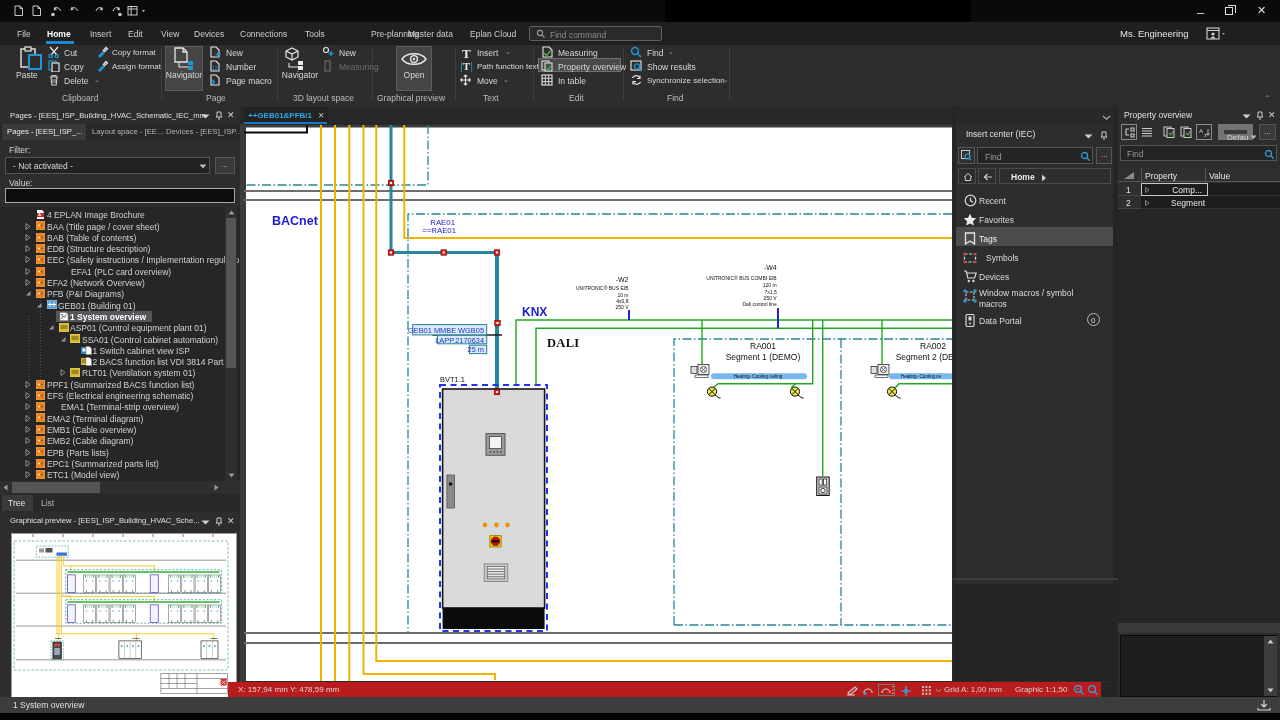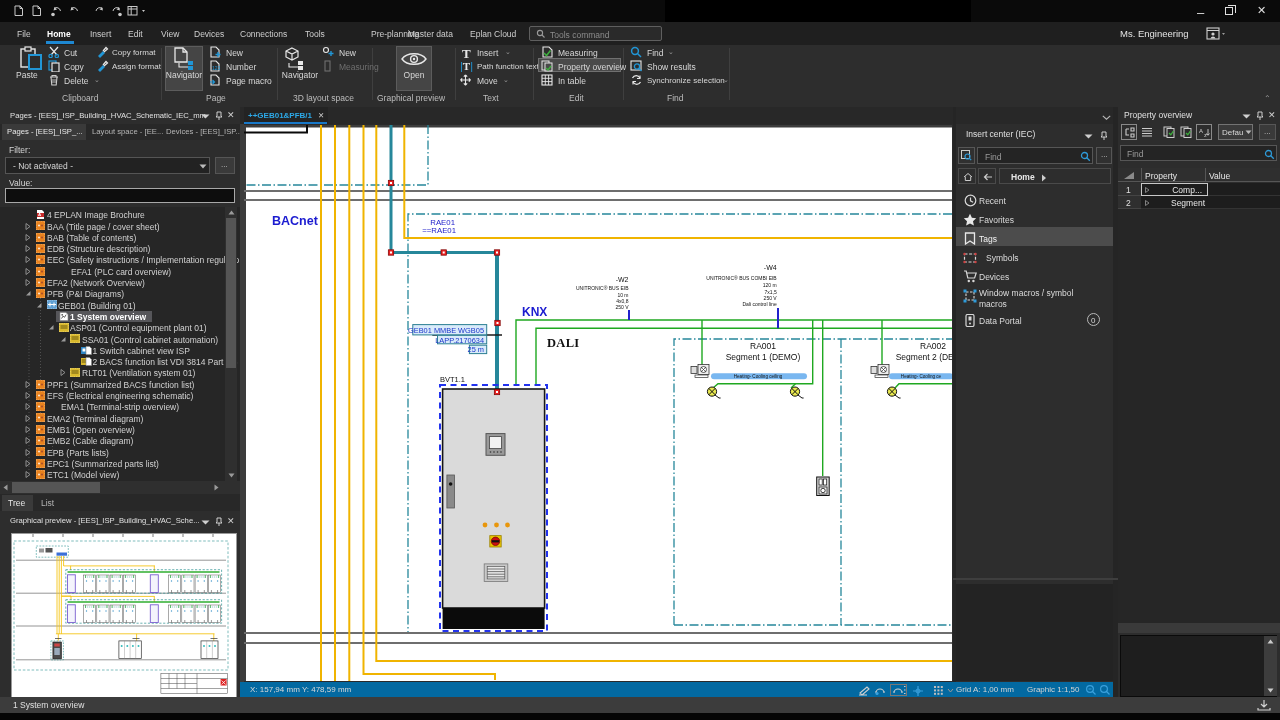--- a/index.html
+++ b/index.html
@@ -48,21 +48,21 @@
   <div class="tx" style="left:240px;top:7px;">Connections</div>
   <div class="tx" style="left:305px;top:7px;">Tools</div>
   <div class="tx" style="left:343px;top:7px;padding-left:28px;">Pre-planning</div>
   <div class="tx" style="left:408px;top:7px;">Master data</div>
   <div class="tx" style="left:470px;top:7px;">Eplan Cloud</div>
   <div class="ab" style="left:529px;top:4px;width:133px;height:15px;background:#2a2a2a;border:1px solid #5f5f5f;border-radius:2px;">
     <svg class="ab" style="left:6px;top:2px;" width="10" height="10" viewBox="0 0 10 10">
         <circle cx="4" cy="4" r="2.6" fill="none" stroke="#9a9a9a" stroke-width="1.1"></circle>
         <path d="M6,6 l2.5,2.5" stroke="#9a9a9a" stroke-width="1.1"></path>
       </svg>
-    <div class="tx" style="left:20px;top:3px;color:#8b8b8b;">Tools command</div>
+    <div class="tx" style="left:20px;top:3px;color:#8b8b8b;">Find command</div>
   </div>
   <div class="tx" style="left:1120px;top:6px;color:#e4e4e4;font-size:9.5px;">Ms. Engineering</div>
   <svg class="ab" style="left:1206px;top:5px;" width="20" height="14" viewBox="0 0 20 14">
     <rect x="1" y="1" width="12" height="11" fill="none" stroke="#d0d0d0" stroke-width="1.1"></rect>
     <path d="M1,3.5 h12" stroke="#d0d0d0" stroke-width="1"></path>
     <circle cx="7" cy="7" r="1.6" fill="#d0d0d0"></circle>
     <path d="M4.5,11.5 a2.6,2.6 0 0 1 5,0" fill="#d0d0d0"></path>
     <path d="M16,6 l3,0 -1.5,2 z" fill="#9a9a9a"></path>
   </svg>
 </div>
@@ -416,21 +416,21 @@
       </svg>
 <div class="tx" style="left:47px;top:306.59999999999997px;color:#d2d2d2;">EMA2 (Terminal diagram)</div>
 <svg class="ab" style="left:25px;top:318.90000000000003px;" width="6" height="7" viewBox="0 0 6 7">
         <path d="M1,0.5 l4,3 -4,3 z" fill="none" stroke="#9a9a9a" stroke-width="0.9"></path>
       </svg>
 <svg class="ab" style="left:36px;top:317.70000000000005px;" width="9" height="9" viewBox="0 0 9 9">
         <rect x="0" y="0" width="9" height="9" fill="#e8821e" stroke="#f5c790" stroke-width="0.8" stroke-dasharray="1.4 1"></rect>
         <circle cx="3" cy="4.5" r="1" fill="#fff" opacity="0.85"></circle>
         <circle cx="6" cy="4.5" r="1" fill="#833" opacity="0.7"></circle>
       </svg>
-<div class="tx" style="left:47px;top:317.90000000000003px;color:#d2d2d2;">EMB1 (Open overview)</div>
+<div class="tx" style="left:47px;top:317.90000000000003px;color:#d2d2d2;">EMB1 (Cable overview)</div>
 <svg class="ab" style="left:25px;top:330.2px;" width="6" height="7" viewBox="0 0 6 7">
         <path d="M1,0.5 l4,3 -4,3 z" fill="none" stroke="#9a9a9a" stroke-width="0.9"></path>
       </svg>
 <svg class="ab" style="left:36px;top:329.0px;" width="9" height="9" viewBox="0 0 9 9">
         <rect x="0" y="0" width="9" height="9" fill="#e8821e" stroke="#f5c790" stroke-width="0.8" stroke-dasharray="1.4 1"></rect>
         <circle cx="3" cy="4.5" r="1" fill="#fff" opacity="0.85"></circle>
         <circle cx="6" cy="4.5" r="1" fill="#833" opacity="0.7"></circle>
       </svg>
 <div class="tx" style="left:47px;top:329.2px;color:#d2d2d2;">EMB2 (Cable diagram)</div>
 <svg class="ab" style="left:25px;top:341.5px;" width="6" height="7" viewBox="0 0 6 7">
@@ -806,21 +806,21 @@
       <text x="532.7" y="175" font-size="5" fill="#111" text-anchor="end">250 V</text>
       <text x="532.7" y="181" font-size="5" fill="#111" text-anchor="end">Dali control line</text>
       <text x="519" y="224" font-size="8.5" fill="#111" text-anchor="middle">RA001</text>
       <text x="519" y="234.5" font-size="8.5" fill="#111" text-anchor="middle">Segment 1 (DEMO)</text>
       <text x="689" y="224" font-size="8.5" fill="#111" text-anchor="middle">RA002</text>
       <text x="689" y="234.5" font-size="8.5" fill="#111" text-anchor="middle">Segment 2 (DEMO)</text>
     </g>
   </svg>
 </div>
 
-<div class="ab" id="statusbar1" style="left:240px;top:682px;width:873px;height:15px;background:#0369a1;">
+<div class="ab" id="statusbar1" style="left:228px;top:682px;width:873px;height:15px;background:#b91c1c;">
   <div class="tx" style="left:10px;top:3px;color:#d8d8d8;font-size:8px;">X: 157,94 mm Y: 478,59 mm</div>
   <svg class="ab" style="left:618px;top:2px;" width="96" height="12" viewBox="0 0 96 12">
     <g stroke="#cfcfcf" stroke-width="1.1" fill="none">
       <path d="M2,9 l7,-6 2,2 -7,6 z M1,11 h8"></path>
       <path d="M18,9 a4,4 0 1 1 8,0 M18,9 v-2 M26,9 v-2"></path>
       <path d="M36,9 a4,4 0 1 1 8,0 M36,9 v-2 M44,9 v-2"></path>
     </g>
     <circle cx="19" cy="9.5" r="1.6" fill="#3aa0dc"></circle>
     <path d="M46,9.5 h1.5 M46,6 h1.5 M46,2.5 h1.5" stroke="#cfcfcf" stroke-width="1.2"></path>
     <rect x="32.5" y="0.5" width="16" height="11" fill="none" stroke="#777" stroke-width="1"></rect>
@@ -983,21 +983,21 @@
       <rect x="4" y="2.5" width="7" height="9" fill="#2d2d2d" stroke="#ccc" stroke-width="1"></rect>
       <path d="M6,7 l1.8,1.8 2.6,-3.6" stroke="#3fae3f" stroke-width="1.3" fill="none"></path>
     </svg>
   <div class="ab" style="left:78px;top:17px;width:16px;height:16px;border:1px solid #8a8a8a;">
     <svg class="ab" style="left:2px;top:2px;" width="11" height="11" viewBox="0 0 11 11">
         <text x="0" y="6" font-size="6" fill="#ccc" font-family="Liberation Sans">A</text>
         <text x="5" y="10" font-size="6" fill="#ccc" font-family="Liberation Sans">z</text>
         <path d="M9,2 v6 M7.5,6.5 l1.5,1.8 1.5,-1.8" fill="none" stroke="#ccc" stroke-width="0.9"></path>
       </svg>
   </div>
-  <div class="ab" style="left:100px;top:17px;width:35px;height:16px;background:#3a3a3a;border:1px solid #737373;">
+  <div class="ab" style="left:100px;top:17px;width:35px;height:16px;background:#3a3a3a;border:6px solid #737373;">
     <div class="tx" style="left:3px;top:2.5px;color:#d8d8d8;font-size:8px;">Defau</div>
     <svg class="ab" style="left:26px;top:5px;" width="7" height="5" viewBox="0 0 7 5">
         <path d="M0.5,0.5 l3,3.5 3,-3.5 z" fill="#bbb"></path>
       </svg>
   </div>
   <div class="ab" style="left:141px;top:17px;width:17px;height:16px;background:#3a3a3a;border:1px solid #565656;">
     <div class="tx" style="left:4px;top:1.5px;color:#ccc;font-size:8px;">...</div>
   </div>
 
   <div class="ab" style="left:2px;top:38px;width:157px;height:16px;background:#242424;border:1px solid #565656;">

